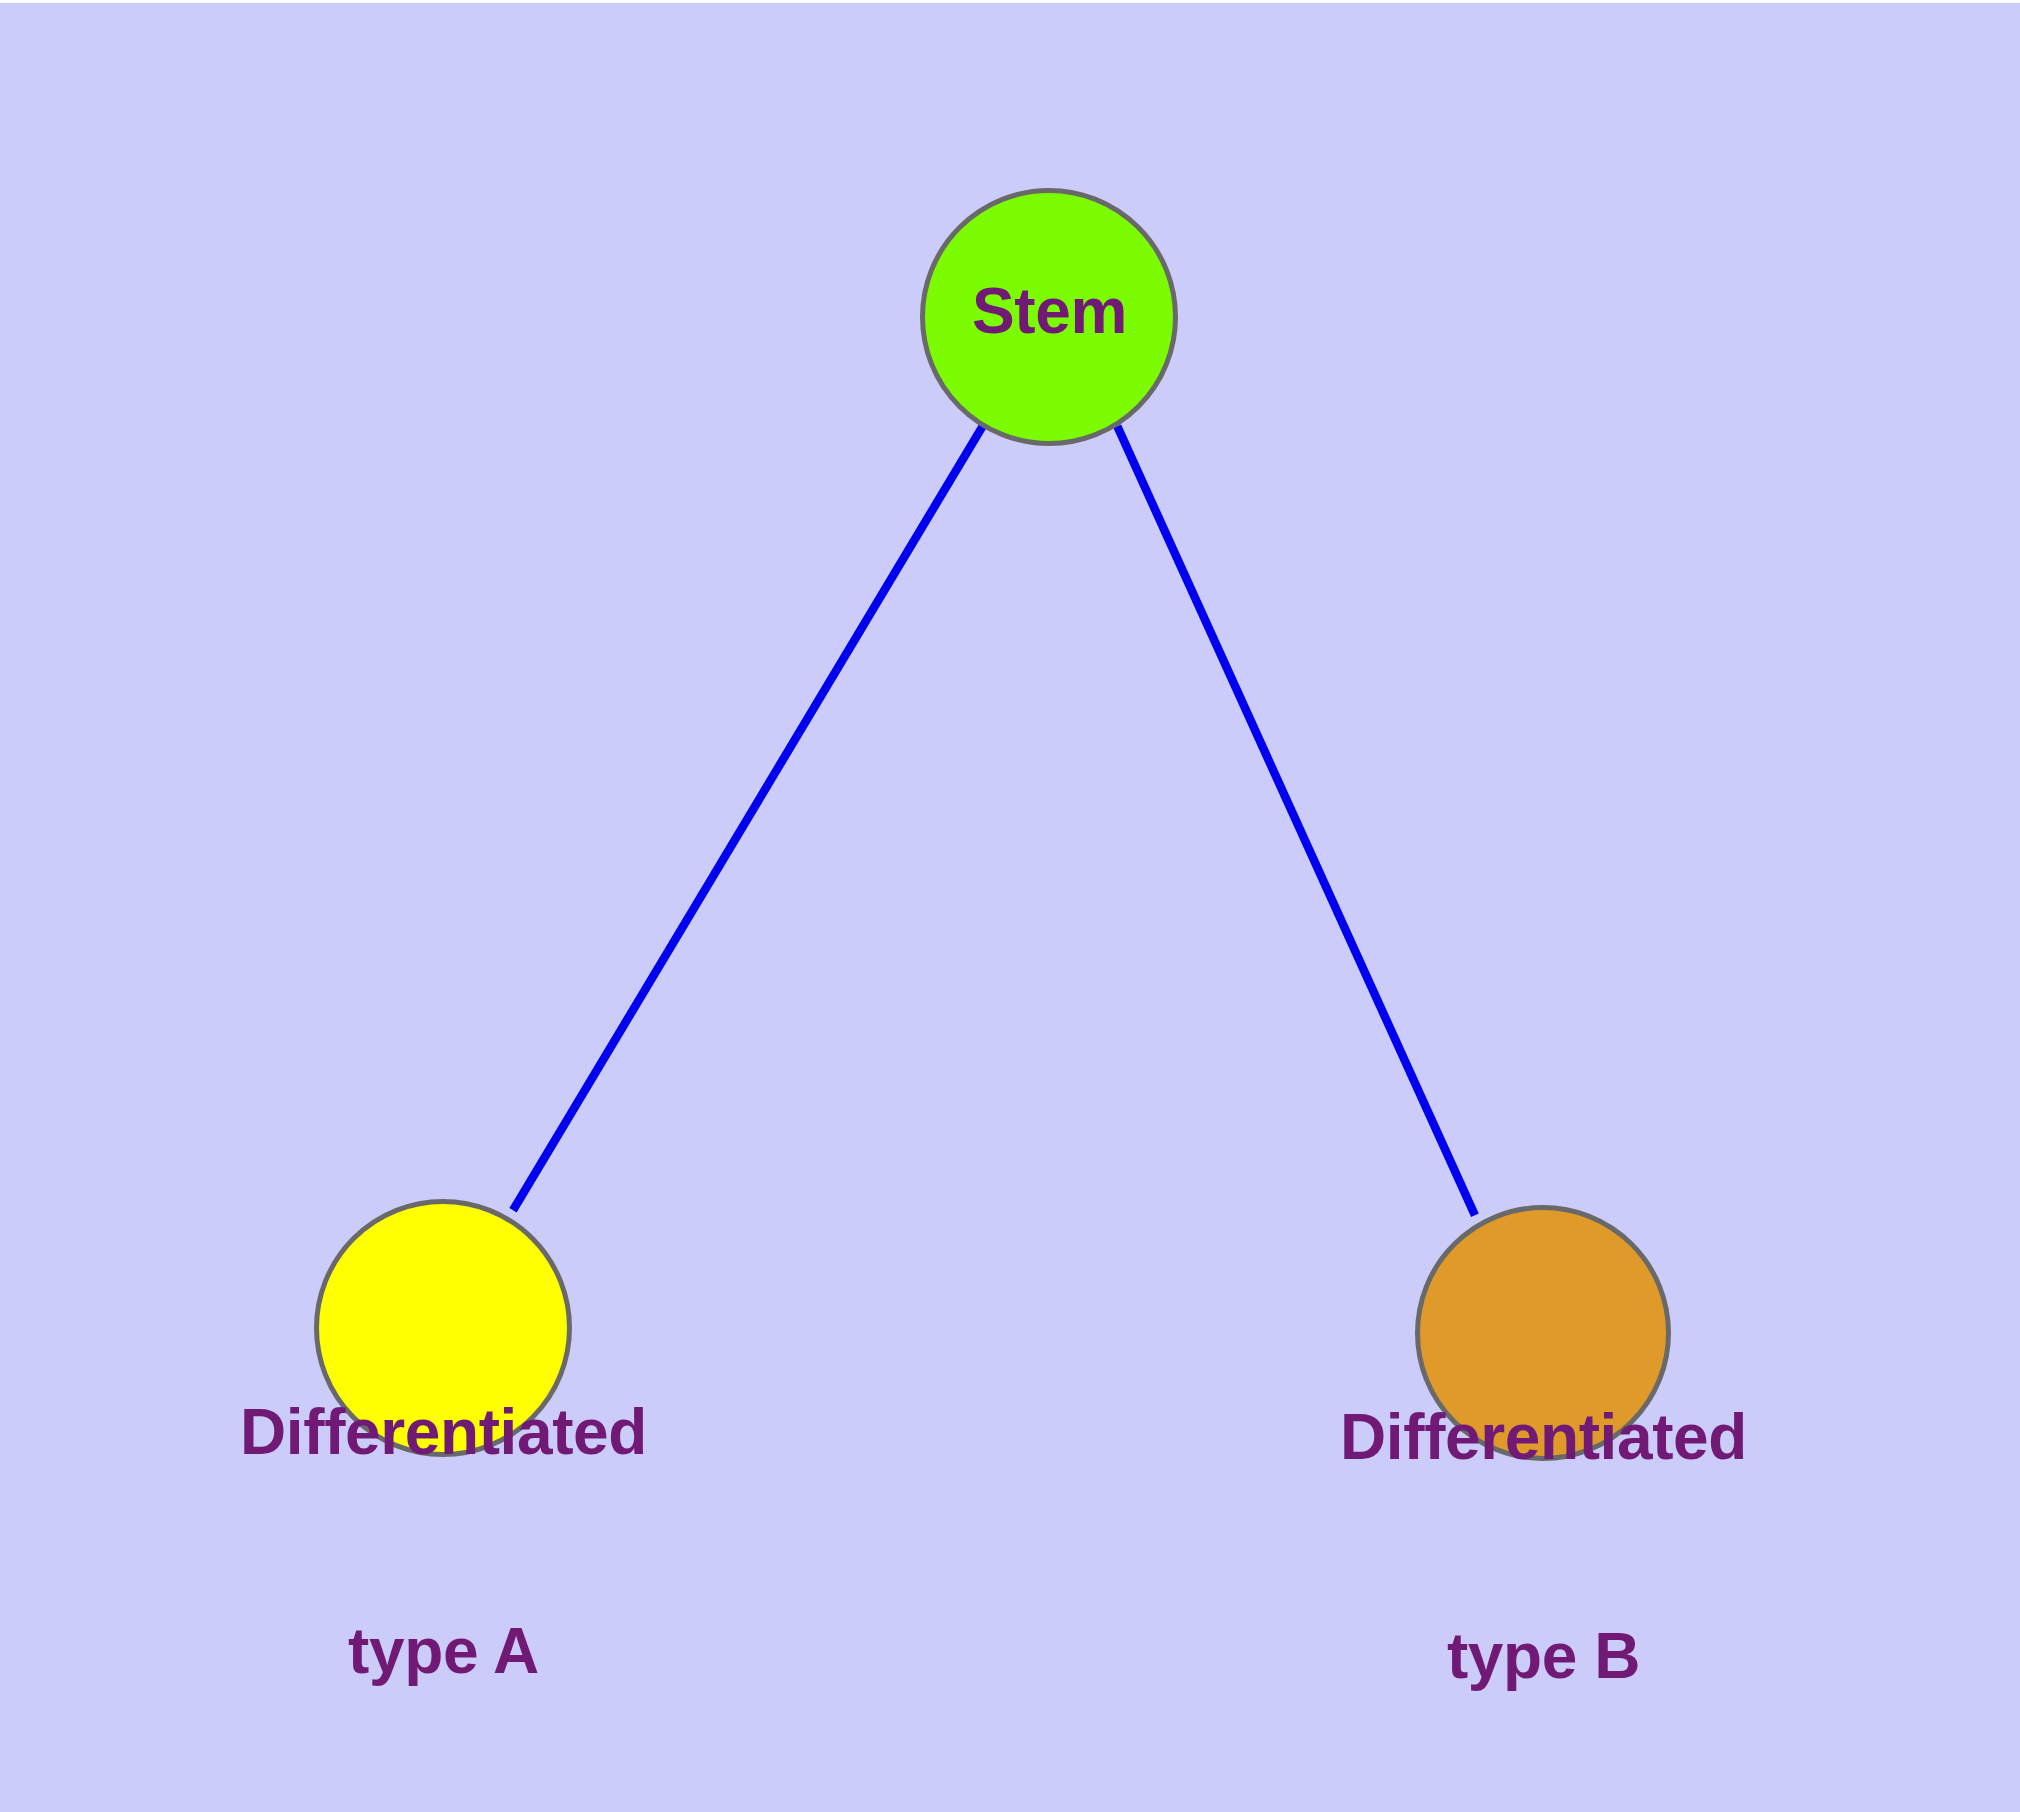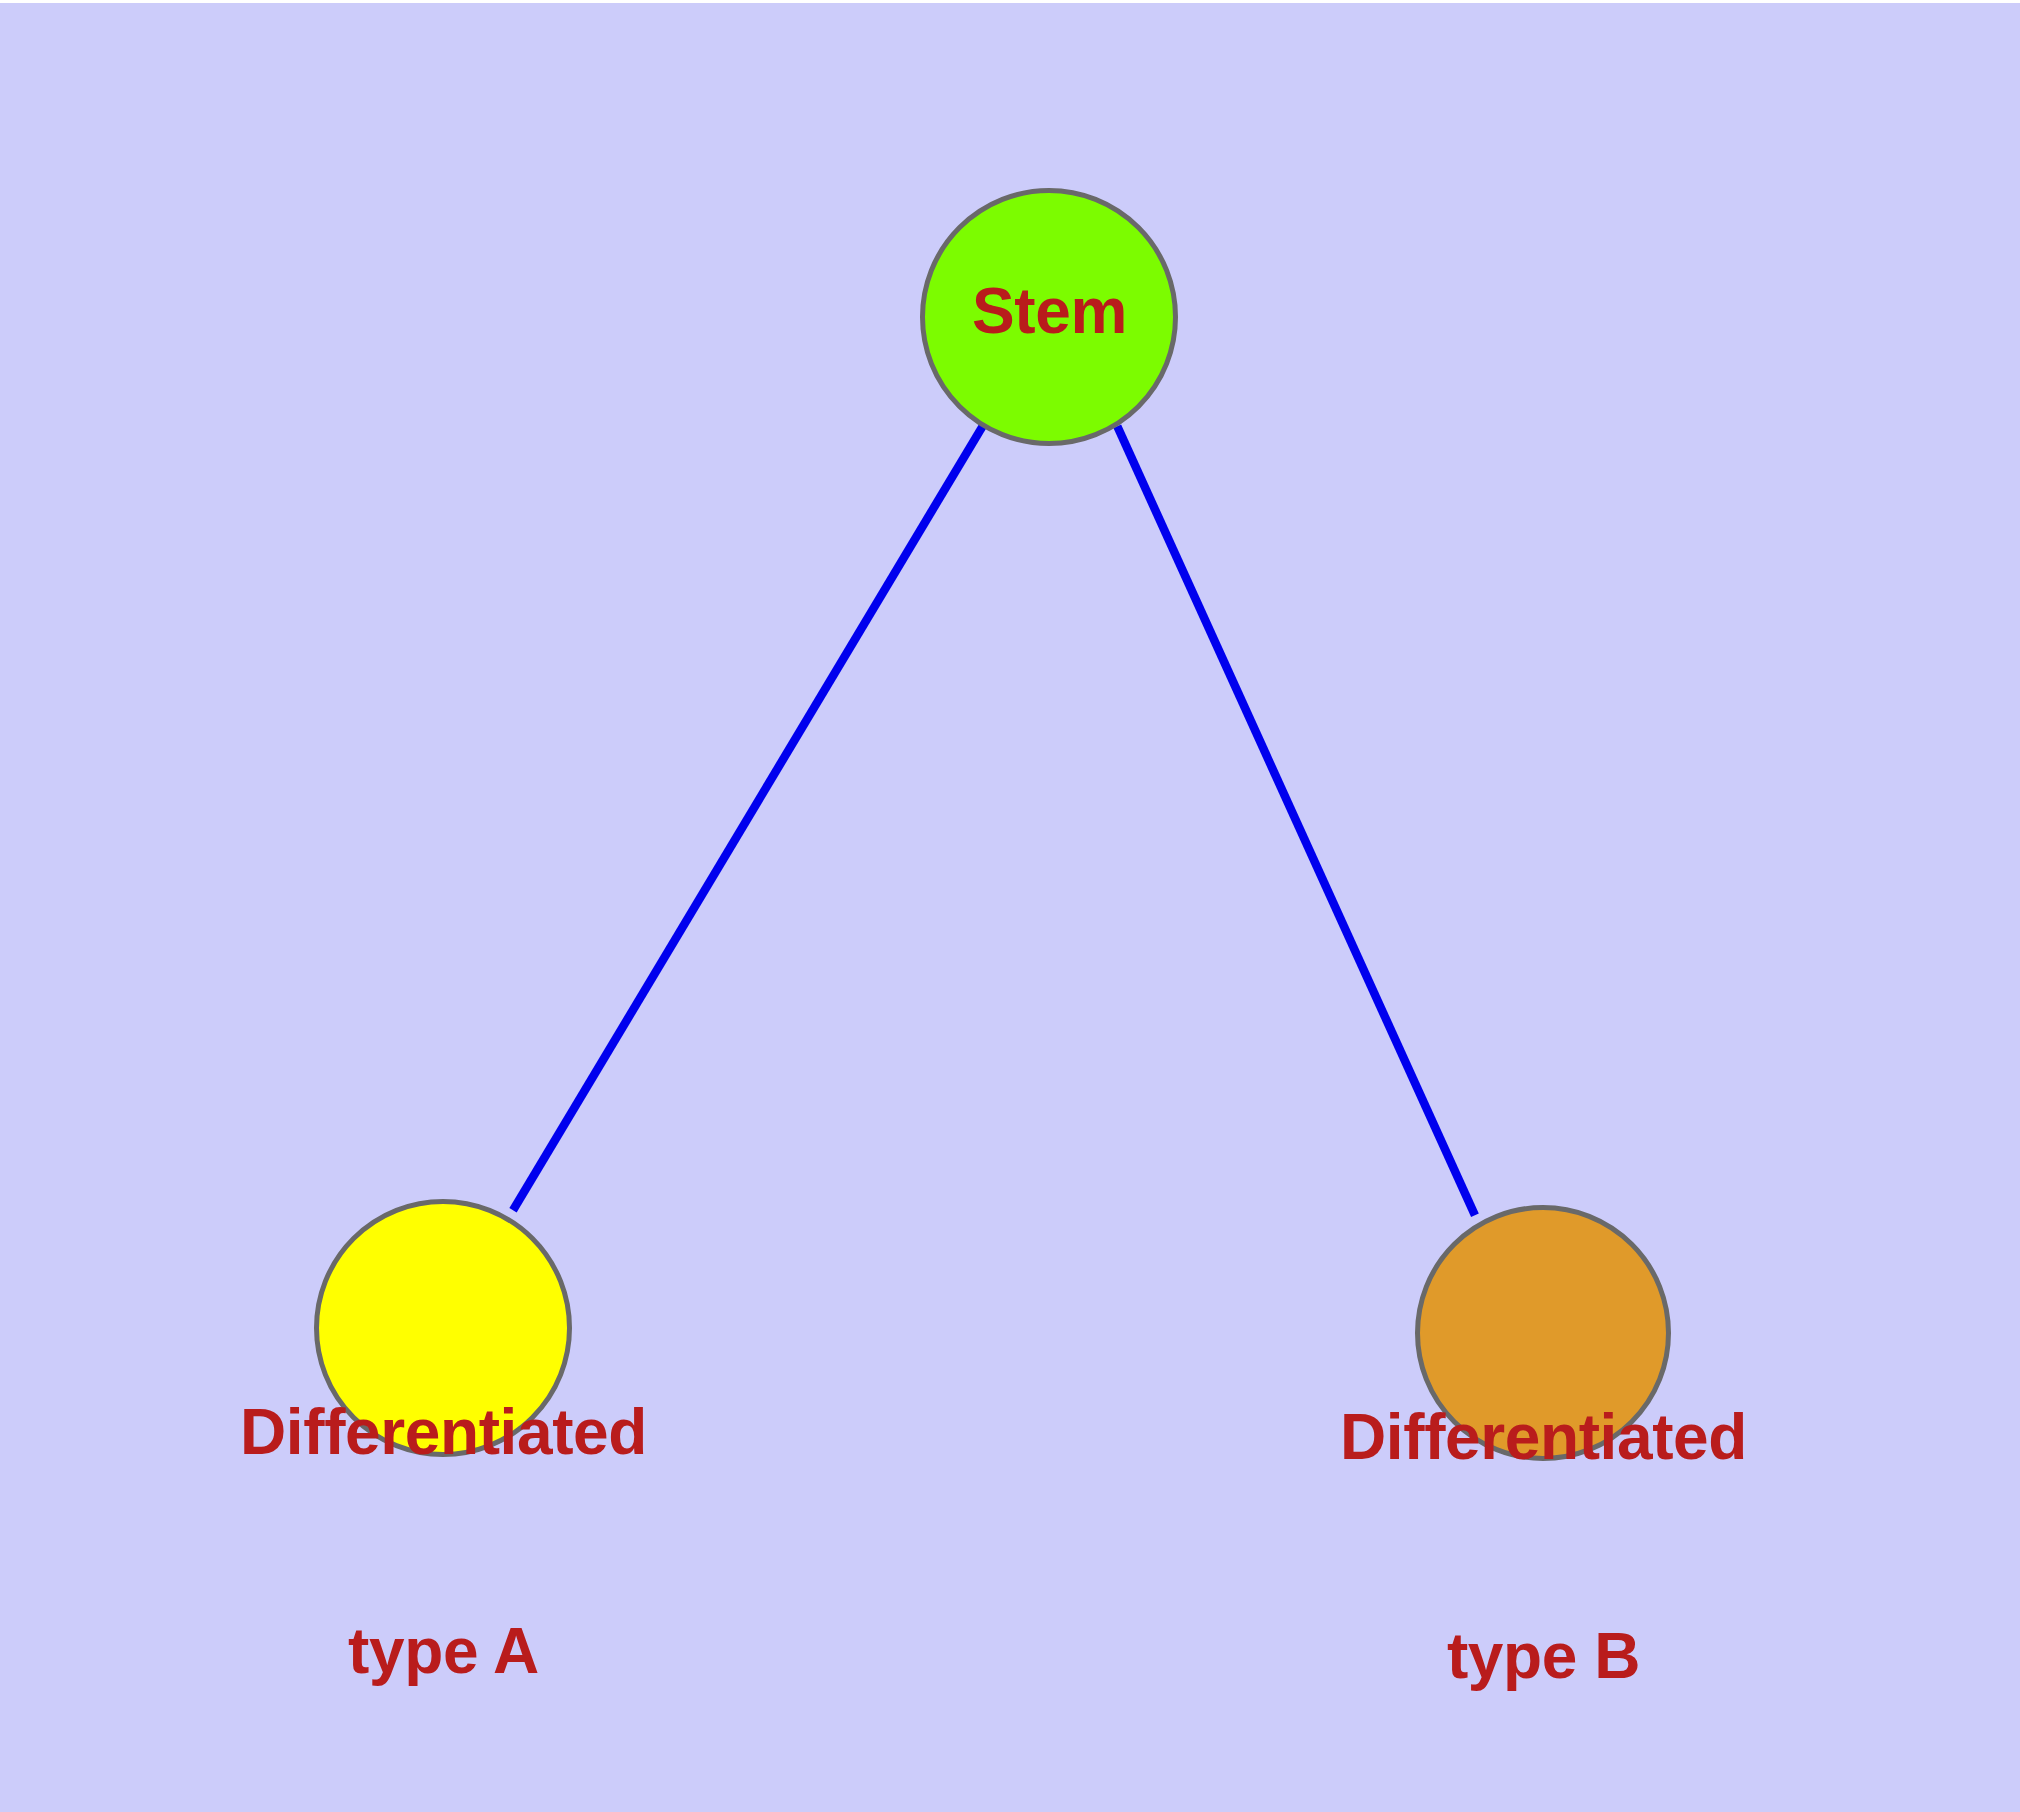--- a/index.html
+++ b/index.html
@@ -26,21 +26,21 @@
   }
   .node {
     position: absolute;
     border-radius: 50%;
     box-sizing: border-box;
     border: 5.1px solid #696969;
   }
   .node-label {
     position: absolute;
     text-align: center;
-    color: #b91c1c;
+    color: #701a75;
     font-weight: bold;
     font-family: "Liberation Sans", "DejaVu Sans", sans-serif;
     white-space: pre;
     line-height: 1.14;
     letter-spacing: -0.4px;
     pointer-events: none;
   }
   .label-large {
     font-size: 64px;
   }

